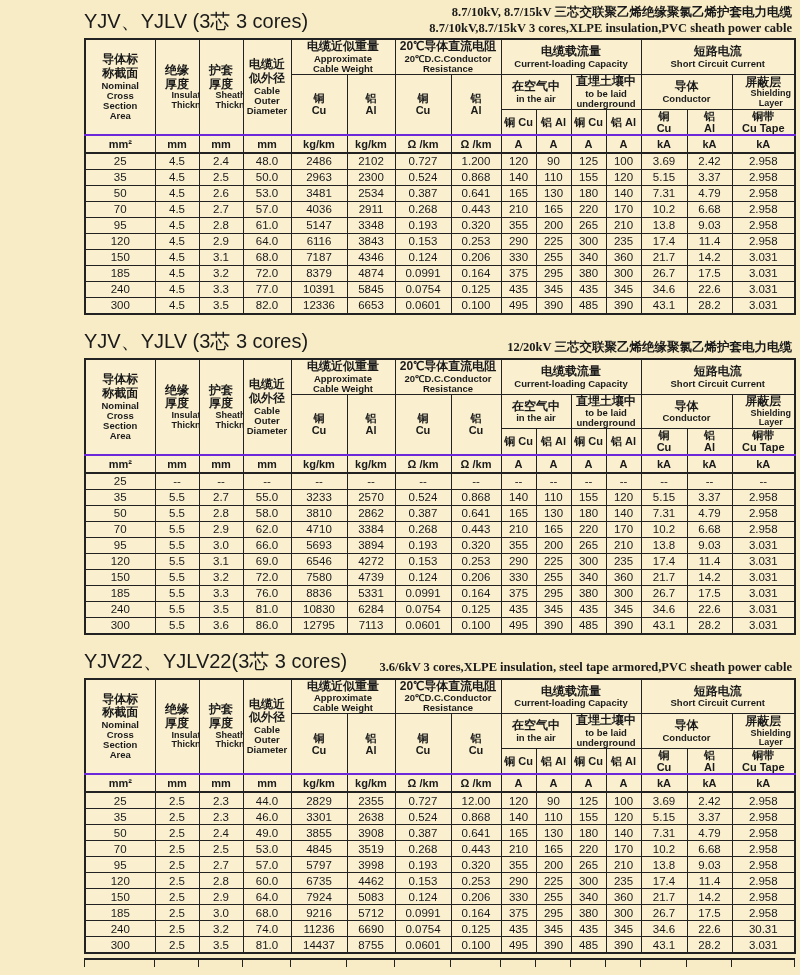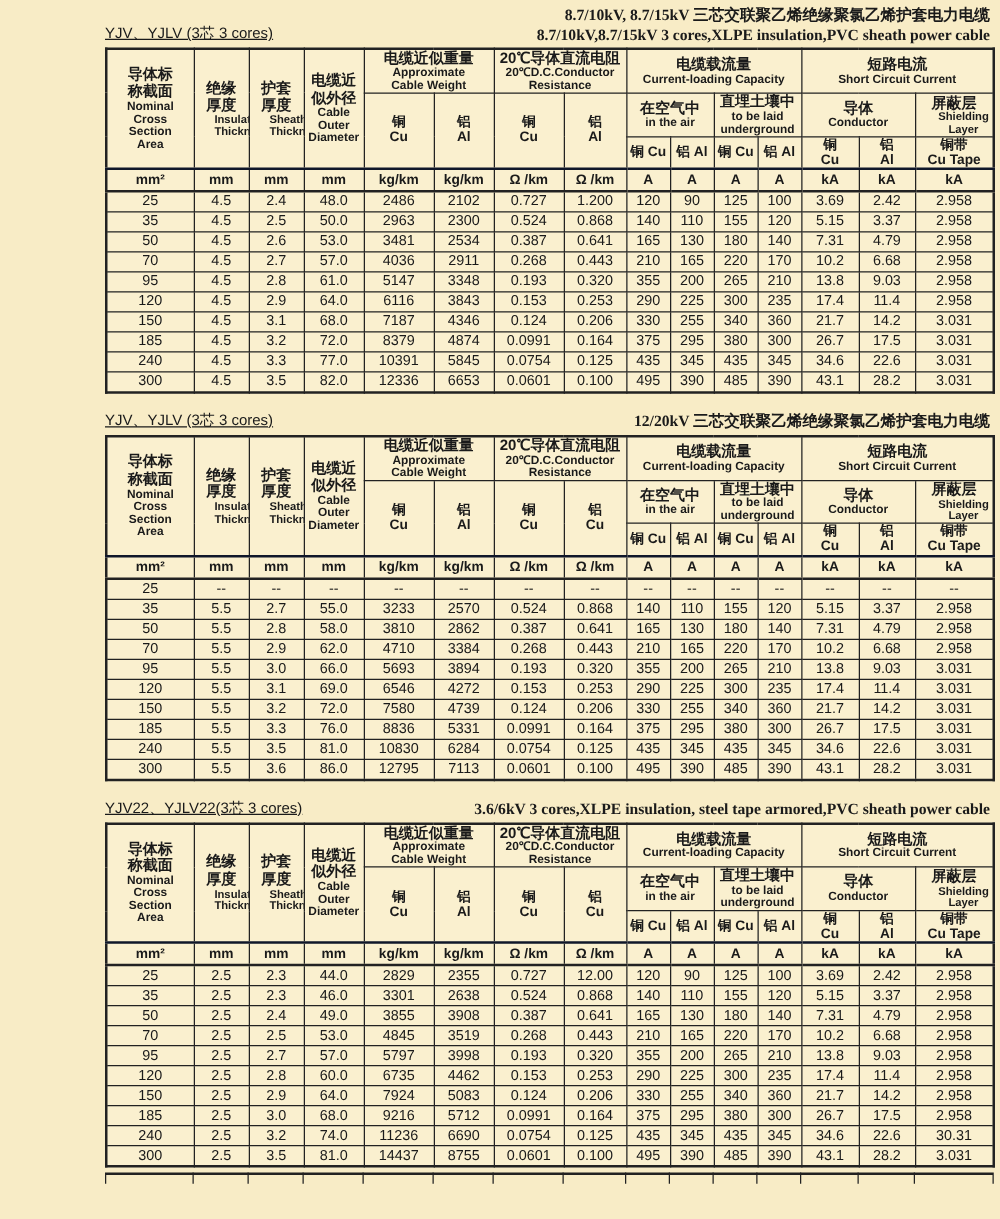--- a/index.html
+++ b/index.html
@@ -9,21 +9,21 @@
     font-family:"Liberation Sans", sans-serif;
     color:#1a1a1a;
     overflow:hidden;
   }
   .page{width:800px;height:975px;position:relative;}
   .section-head{
     display:flex;justify-content:space-between;align-items:flex-end;
     margin:5px 8px 2px 84px;
   }
   .section-head.later{margin-top:13px;}
-  .model{font-size:12px;font-weight:400;white-space:nowrap;padding-bottom:1px;text-decoration:underline;}
+  .model{font-size:20px;font-weight:400;white-space:nowrap;padding-bottom:1px;}
   .titles{text-align:right;font-family:Liberation Serif, serif;}
   .title-cn{font-size:12.5px;font-weight:bold;line-height:1.25;}
   .title-en{font-size:12.5px;font-weight:bold;line-height:1.25;}
   table.spec{
     border-collapse:collapse;table-layout:fixed;
     margin-left:84px;width:710px;
     background:#faf0cf;
     border:2px solid #222;
   }
   table.spec th, table.spec td{
@@ -31,21 +31,21 @@
     padding:0 1px;
     text-align:center;vertical-align:middle;
     overflow:hidden;
   }
   .cn{display:block;font-size:12px;font-weight:bold;line-height:1.15;white-space:pre-line;}
   .en{display:block;font-size:9.5px;font-weight:bold;line-height:1.05;white-space:pre-line;}
   .en.sm{font-size:9px;margin-left:15px;}
   .pair{font-size:11px;font-weight:bold;line-height:1.1;white-space:pre-line;display:block;}
   tr.units th{
     height:16px;font-size:11px;font-weight:bold;
-    border-top:2px solid #0f172a;border-bottom:2px solid #222;
+    border-top:2px solid #6d28d9;border-bottom:2px solid #222;
   }
   tbody td{height:15px;font-size:11.5px;font-weight:400;}
   .footnote{margin-top:4px;}
   table.stub{
     border-collapse:collapse;table-layout:fixed;
     margin-left:84px;width:710px;
     border-top:2px solid #222;
   }
   table.stub td{border-left:1px solid #222;border-right:1px solid #222;height:7px;padding:0;}
 </style>

